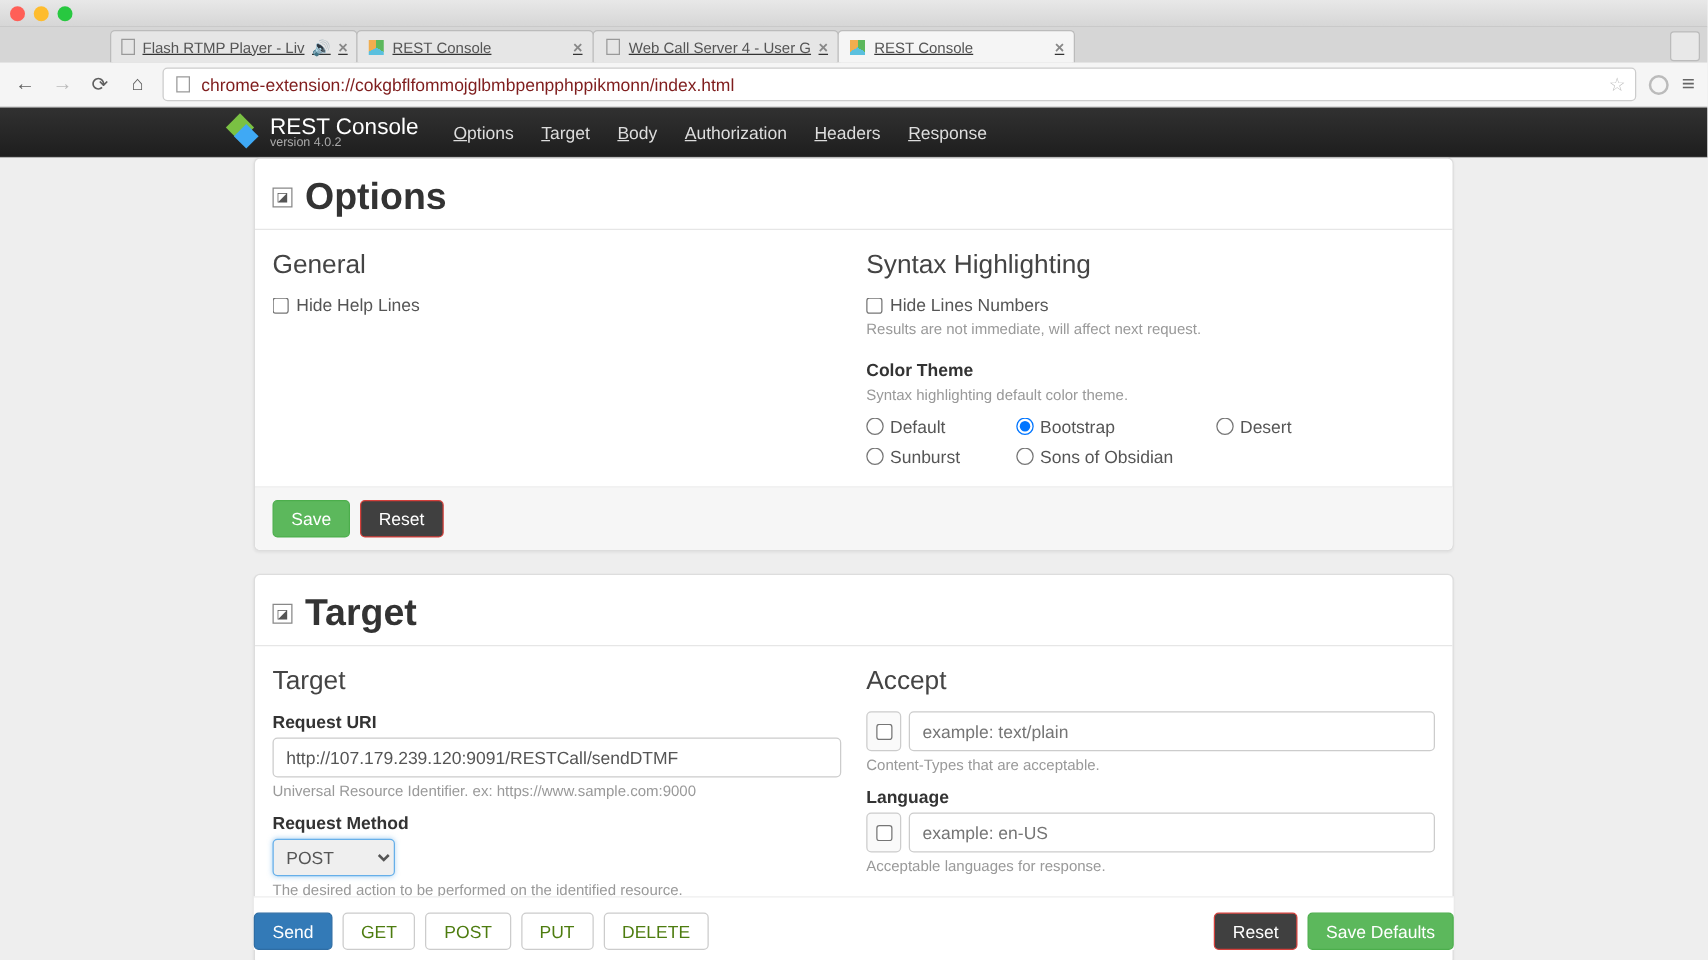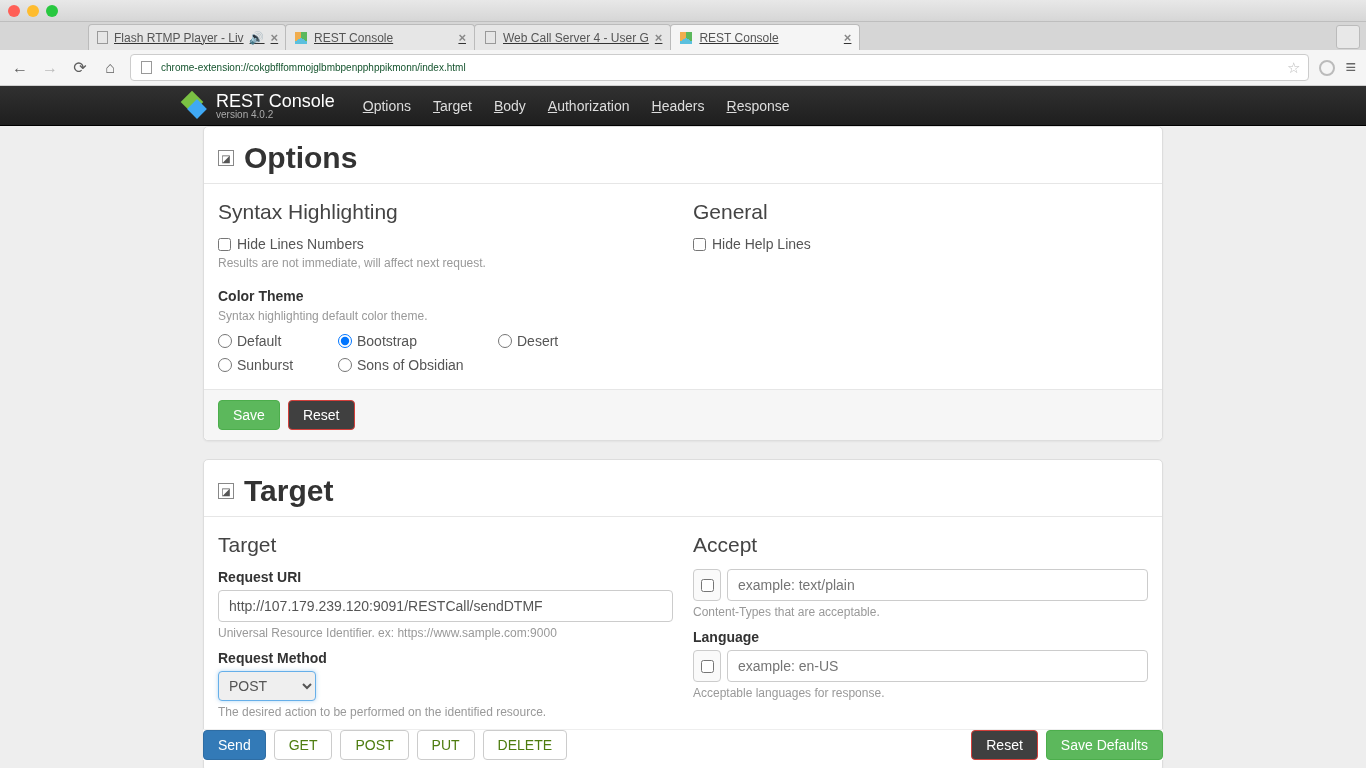--- a/index.html
+++ b/index.html
@@ -21,21 +21,21 @@
 .tab { height:26px; background:#e6e6e6; border:1px solid #bbb; border-bottom:none; border-radius:4px 4px 0 0; min-width:190px; max-width:198px; display:flex; align-items:center; padding:0 8px; font-size:12px; color:#555; gap:6px; margin-right:-1px; white-space:nowrap; overflow:hidden;}
 .tab.active { background:#f5f5f5; z-index:2;}
 .tab .tabclose { margin-left:auto; color:#888; font-weight:bold; font-size:13px;}
 .favicon { width:14px; height:14px; display:inline-flex; align-items:center; justify-content:center; font-size:11px;}
 .fav-doc { border:1px solid #999; width:11px; height:13px;}
 .fav-rc { width:12px; height:12px; background: conic-gradient(#5cb85c 0 120deg,#5bc0de 120deg 240deg,#f0ad4e 240deg);}
 .toolbar { height:36px; background:#f5f5f5; border-bottom:1px solid #d0d0d0; display:flex; align-items:center; padding:0 10px; gap:10px;}
 .nav-btn { width:20px; height:20px; display:inline-flex; align-items:center; justify-content:center; color:#5f5f5f; font-size:16px;}
 .nav-btn.disabled { color:#bbb; }
 .omnibox { flex:1; display:flex; align-items:center; height:27px; border:1px solid #ccc; border-radius:4px; background:#fff; padding:0 8px; gap:8px;}
-.omnibox input { border:none; flex:1; font-size:10px; outline:none; color:#14532d;}
+.omnibox input { border:none; flex:1; font-size:14px; outline:none; color:#7f1d1d;}
 .star { color:#bbb; font-size:15px;}
 .hamburger { font-size:18px; color:#666;}
 .circle-icon { width:16px;height:16px;border:2px solid #bbb;border-radius:50%;}
 
 
 .app-navbar { height:40px; background: linear-gradient(#313131,#1e1e1e); border-bottom:1px solid #000; display:flex; align-items:center; padding-left:180px;}
 .brand { display:flex; align-items:center; gap:8px; margin-right:28px;}
 .brand-logo { width:28px; height:28px; position:relative;}
 .brand-logo::before { content:""; position:absolute; width:16px; height:16px; background:#7ac143; transform:rotate(45deg); left:4px; top:2px;}
 .brand-logo::after { content:""; position:absolute; width:14px; height:14px; background:#3fa9f5; transform:rotate(45deg); left:10px; top:10px;}
@@ -67,21 +67,21 @@
 .btn { padding:6px 14px; font-size:14px; border-radius:4px; border:1px solid transparent; cursor:pointer;}
 .btn-success { background:#5cb85c; border-color:#4cae4c; color:#fff;}
 .btn-danger { background:#404040; border-color:#d43f3a; color:#fff;}
 .btn-primary { background:#337ab7; border-color:#2e6da4; color:#fff;}
 .btn-default { background:#fff; border-color:#ccc; color:#4d7c0f;}
 .form-group { margin-bottom:10px;}
 .text-input { width:100%; height:32px; border:1px solid #ccc; border-radius:4px; padding:0 10px; font-size:14px; color:#555;}
 .input-row { display:flex; gap:6px; align-items:center;}
 .input-row .cbwrap { width:28px; height:32px; border:1px solid #ccc; border-radius:4px; display:flex; align-items:center; justify-content:center; background:#fafafa;}
 .input-row input.text-input { flex:1;}
-.bottom-bar { position:absolute; left:203px; right:203px; bottom:8px; display:flex; gap:8px; align-items:center; background:#fff; border-top:1px solid #eee;}
+.bottom-bar { position:absolute; left:203px; right:203px; bottom:8px; display:flex; gap:8px; align-items:center; background:#fff; padding-top:12px; border-top:1px solid #eee;}
 .bottom-bar .spacer { flex:1;}
 .content-rel { position:relative; height:100%;}
 select.method { height:30px; border:1px solid #66afe9; border-radius:4px; padding:0 6px; font-size:14px; color:#555; width:98px; box-shadow:0 0 4px rgba(102,175,233,.5);}
 </style>
 </head>
 <body>
 
 <div class="mac-titlebar">
   <div class="mac-dot mac-red"></div>
   <div class="mac-dot mac-yellow"></div>
@@ -157,20 +157,27 @@
 <div class="page-wrap">
 <div class="content-rel">
 
   <div class="panel">
     <div class="panel-section-title">
       <span class="toggle-box">◪</span>
       <h2>Options</h2>
     </div>
     <div class="panel-body">
       <div class="col">
+        <h3>General</h3>
+        <label class="check">
+          <input type="checkbox" style="">
+          <span>Hide Help Lines</span>
+        </label>
+      </div>
+      <div class="col">
         <h3>Syntax Highlighting</h3>
         <label class="check">
           <input type="checkbox" style="">
           <span>Hide Lines Numbers</span>
         </label>
         <div class="help">Results are not immediate, will affect next request.</div>
 
         <h4 style="margin-top:18px">Color Theme</h4>
         <div class="help">Syntax highlighting default color theme.</div>
         <div class="radio-grid">
@@ -188,27 +195,20 @@
               </label>
           <label class="radio">
                 <input type="radio" name="th" style="">
                 <span>Sunburst</span>
               </label>
           <label class="radio">
                 <input type="radio" name="th" style="">
                 <span>Sons of Obsidian</span>
               </label>
         </div>
-      </div>
-      <div class="col">
-        <h3>General</h3>
-        <label class="check">
-          <input type="checkbox" style="">
-          <span>Hide Help Lines</span>
-        </label>
       </div>
     </div>
     <div class="panel-footer">
       <button class="btn btn-success">Save</button>
       <button class="btn btn-danger">Reset</button>
     </div>
   </div>
 
   <div class="panel">
     <div class="panel-section-title">

